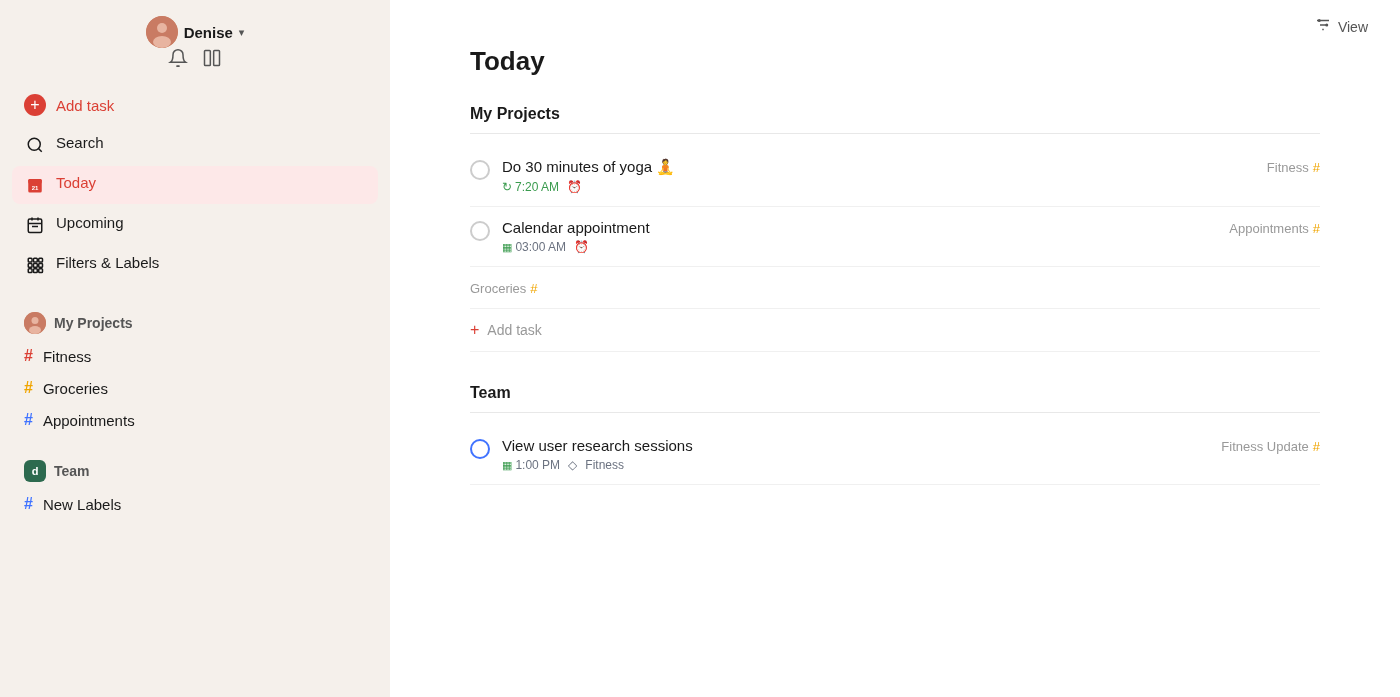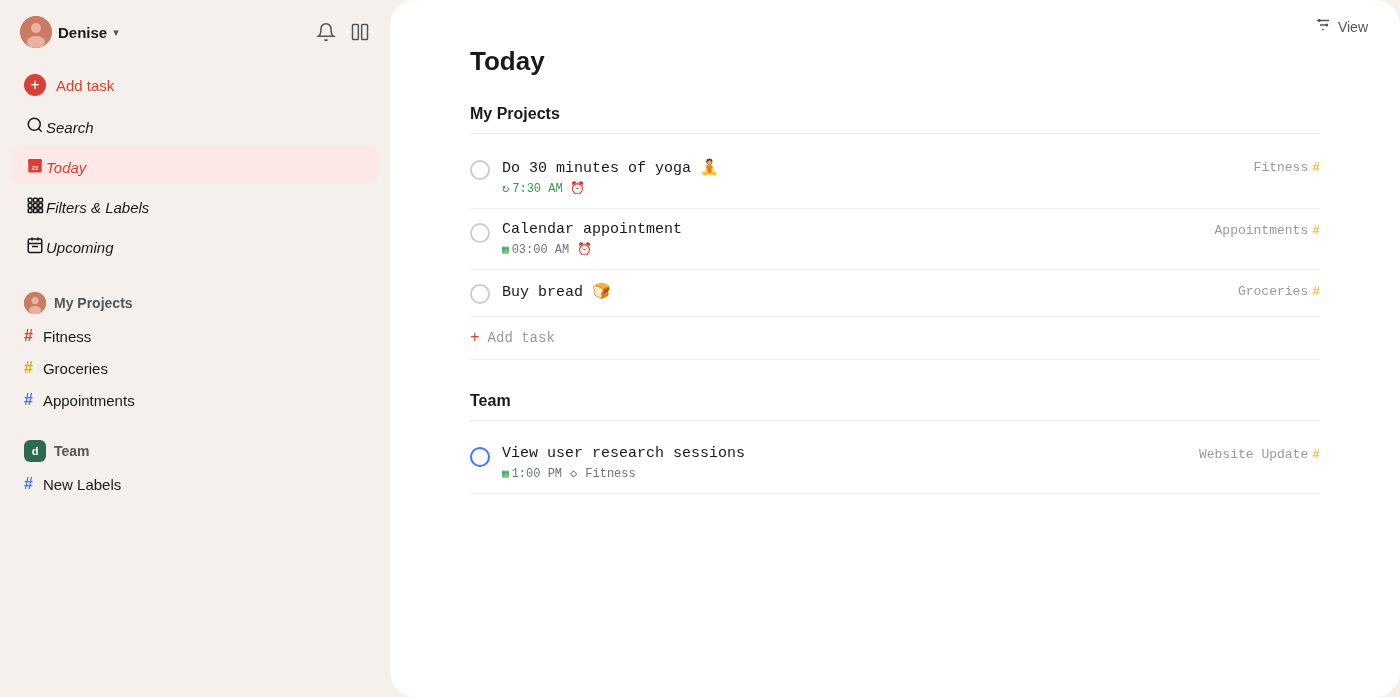--- a/index.html
+++ b/index.html
@@ -22,20 +22,21 @@
       padding: 0;
       height: 100%;
       overflow-y: auto;
     }
 
     .sidebar-header {
       display: flex;
       align-items: center;
       justify-content: space-between;
       padding: 16px 20px 10px 20px;
+      flex-direction: column;
     }
 
     .user-info {
       display: flex;
       align-items: center;
       gap: 6px;
       cursor: pointer;
     }
 
     .avatar {
@@ -81,30 +82,29 @@
 
     .sidebar-nav {
       padding: 8px 12px;
       display: flex;
       flex-direction: column;
       gap: 2px;
     }
 
     .nav-item {
       display: flex;
-      align-items: flex-end;
-      gap: 0;
+      align-items: flex-start;
+      gap: 10px;
       padding: 8px 12px;
       border-radius: 8px;
       cursor: pointer;
       font-size: 15px;
       color: #1a1a1a;
       font-weight: 400;
       transition: background 0.1s;
-      font-style: italic;
     }
 
     .nav-item.active {
       background: #fde8e8;
       color: #db4035;
       font-weight: 500;
     }
 
     .nav-icon {
       width: 22px;
@@ -218,21 +218,20 @@
     }
 
     
     .main-content {
       flex: 1;
       background: #ffffff;
       display: flex;
       flex-direction: column;
       overflow-y: auto;
       position: relative;
-      border-radius: 25px;
     }
 
     .main-toolbar {
       display: flex;
       justify-content: flex-end;
       padding: 16px 32px 0 32px;
     }
 
     .view-btn {
       display: flex;
@@ -266,21 +265,20 @@
       font-weight: 700;
       color: #1a1a1a;
       margin-bottom: 12px;
       padding-bottom: 10px;
       border-bottom: 1px solid #e8e8e8;
     }
 
     .task-list {
       display: flex;
       flex-direction: column;
-      font-family: Liberation Mono, monospace;
     }
 
     .task-row {
       display: flex;
       align-items: flex-start;
       justify-content: space-between;
       padding: 12px 0;
       border-bottom: 1px solid #f0f0f0;
       cursor: pointer;
     }
@@ -439,51 +437,51 @@
 
     <div class="nav-item active">
       <div class="nav-icon">
         <svg width="18" height="18" viewBox="0 0 24 24" fill="none">
           <rect x="3" y="4" width="18" height="18" rx="2" fill="#db4035"></rect>
           <rect x="3" y="4" width="18" height="6" rx="2" fill="#db4035"></rect>
           <text x="12" y="18" text-anchor="middle" fill="white" font-size="8" font-weight="700" font-family="sans-serif">21</text>
         </svg>
       </div>
       <span>Today</span>
+    </div>
+
+    <div class="nav-item">
+      <div class="nav-icon">
+        <svg width="18" height="18" viewBox="0 0 24 24" fill="none" stroke="currentColor" stroke-width="2">
+          <rect x="3" y="4" width="18" height="18" rx="2"></rect>
+          <line x1="16" y1="2" x2="16" y2="6"></line>
+          <line x1="8" y1="2" x2="8" y2="6"></line>
+          <line x1="3" y1="10" x2="21" y2="10"></line>
+          <line x1="8" y1="14" x2="16" y2="14"></line>
+        </svg>
+      </div>
+      <span>Upcoming</span>
     </div>
 
     <div class="nav-item">
       <div class="nav-icon">
         <svg width="18" height="18" viewBox="0 0 24 24" fill="none" stroke="currentColor" stroke-width="2">
           <rect x="3" y="3" width="5" height="5" rx="1"></rect>
           <rect x="3" y="10" width="5" height="5" rx="1"></rect>
           <rect x="3" y="17" width="5" height="5" rx="1"></rect>
           <rect x="10" y="3" width="5" height="5" rx="1"></rect>
           <rect x="10" y="10" width="5" height="5" rx="1"></rect>
           <rect x="10" y="17" width="5" height="5" rx="1"></rect>
           <rect x="17" y="3" width="5" height="5" rx="1"></rect>
           <rect x="17" y="10" width="5" height="5" rx="1"></rect>
           <rect x="17" y="17" width="5" height="5" rx="1"></rect>
         </svg>
       </div>
       <span>Filters &amp; Labels</span>
     </div>
-
-    <div class="nav-item">
-      <div class="nav-icon">
-        <svg width="18" height="18" viewBox="0 0 24 24" fill="none" stroke="currentColor" stroke-width="2">
-          <rect x="3" y="4" width="18" height="18" rx="2"></rect>
-          <line x1="16" y1="2" x2="16" y2="6"></line>
-          <line x1="8" y1="2" x2="8" y2="6"></line>
-          <line x1="3" y1="10" x2="21" y2="10"></line>
-          <line x1="8" y1="14" x2="16" y2="14"></line>
-        </svg>
-      </div>
-      <span>Upcoming</span>
-    </div>
   </div>
 
   <div class="sidebar-section">
     <div class="section-header">
       <div class="section-avatar">
         <svg width="22" height="22" viewBox="0 0 22 22">
           <circle cx="11" cy="11" r="11" fill="#c97b63"></circle>
           <circle cx="11" cy="8.5" r="3.5" fill="#e8b4a0"></circle>
           <ellipse cx="11" cy="18" rx="6" ry="4" fill="#e8b4a0"></ellipse>
         </svg>
@@ -541,21 +539,21 @@
       <div class="task-list">
 
         <div class="task-row">
           <div class="task-left">
             <div class="task-checkbox"></div>
             <div class="task-content">
               <span class="task-title">Do 30 minutes of yoga 🧘</span>
               <div class="task-meta">
                 <span class="time-green">
                   <span style="font-size:12px;">↻</span>
-                  <span>7:30 AM</span>
+                  <span>7:20 AM</span>
                 </span>
                 <span class="alarm-icon">⏰</span>
               </div>
             </div>
           </div>
           <div class="task-right">
             <span>Fitness</span>
             <span class="task-tag-hash">#</span>
           </div>
         </div>
@@ -574,26 +572,20 @@
               </div>
             </div>
           </div>
           <div class="task-right">
             <span>Appointments</span>
             <span class="task-tag-hash">#</span>
           </div>
         </div>
 
         <div class="task-row">
-          <div class="task-left">
-            <div class="task-checkbox"></div>
-            <div class="task-content">
-              <span class="task-title">Buy bread 🍞</span>
-            </div>
-          </div>
           <div class="task-right">
             <span>Groceries</span>
             <span class="task-tag-hash">#</span>
           </div>
         </div>
 
         <div class="add-task-inline">
           <span class="add-plus">+</span>
           <span>Add task</span>
         </div>
@@ -613,21 +605,21 @@
                 <span class="time-default">
                   <span style="font-size:11px; color:#3a9b4e;">▦</span>
                   <span>1:00 PM</span>
                 </span>
                 <span style="font-size:12px; color:#6b7280;">◇</span>
                 <span style="color:#6b7280; font-size:12px;">Fitness</span>
               </div>
             </div>
           </div>
           <div class="task-right">
-            <span>Website Update</span>
+            <span>Fitness Update</span>
             <span class="task-tag-hash">#</span>
           </div>
         </div>
       </div>
     </div>
 
   </div>
 </div>
 
 </body></html>

